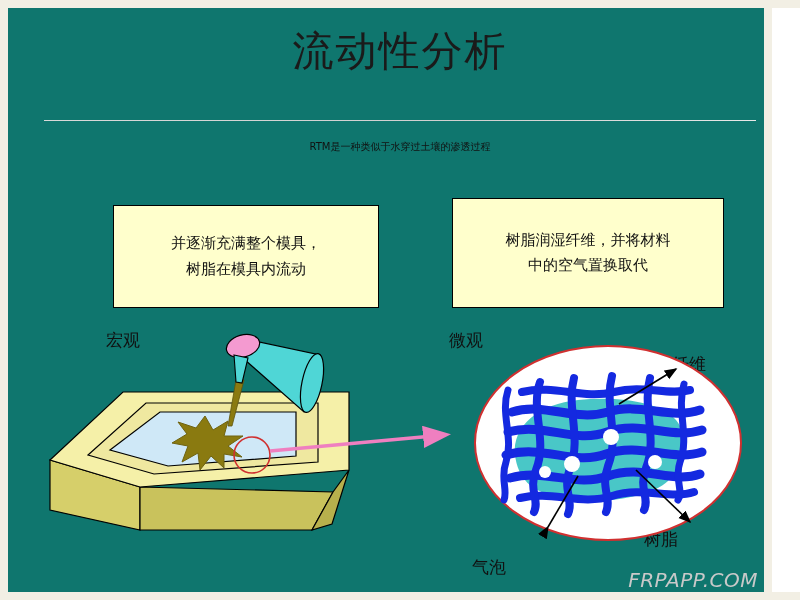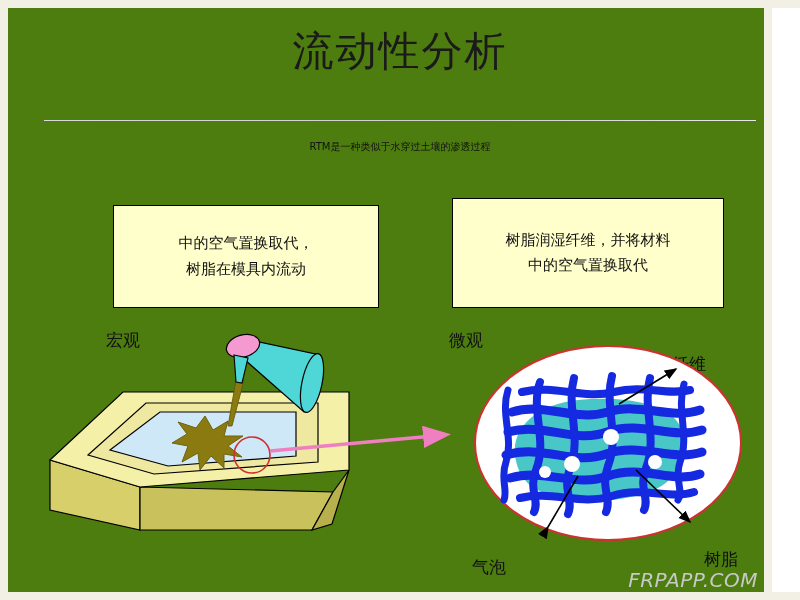--- a/index.html
+++ b/index.html
@@ -5,21 +5,21 @@
   html,body{margin:0;padding:0;}
   body{
     width:800px;height:600px;
     background:#ffffff;
     font-family:"DejaVu Sans","Liberation Sans",sans-serif;
     position:relative;
     overflow:hidden;
   }
   .slide{
     position:absolute;left:0;top:0;width:772px;height:600px;
-    background:#4d7c0f;
+    background:#0f766e;
   }
   .edge-left{position:absolute;left:0;top:0;width:8px;height:600px;background:#f2efe4;}
   .edge-right{position:absolute;right:0;top:0;width:8px;height:600px;background:#f2efe4;}
   .edge-top{position:absolute;left:0;top:0;width:800px;height:8px;background:#f2efe4;}
   .edge-bottom{position:absolute;left:0;bottom:0;width:800px;height:8px;background:#f2efe4;}
 
   .title{
     position:absolute;left:0;top:24px;width:800px;
     text-align:center;
     font-size:41px;
@@ -51,21 +51,21 @@
   #callout-left{left:113px;top:205px;width:266px;height:103px;}
   #callout-right{left:452px;top:198px;width:272px;height:110px;}
 
   .small-label{
     position:absolute;font-size:17px;color:#111;
   }
   #label-macro{left:106px;top:329px;}
   #label-micro{left:449px;top:329px;}
   #label-fiber{left:672px;top:345px;margin-top:8px;}
   #label-bubble{left:472px;top:556px;}
-  #label-resin{left:704px;top:528px;margin-top:20px;}
+  #label-resin{left:644px;top:528px;}
 
   .watermark{
     position:absolute;right:14px;bottom:8px;
     font-size:20px;color:#c9c9c9;
     font-family:"DejaVu Sans","Liberation Sans",sans-serif;
     letter-spacing:0.5px;
     font-style:italic;
   }
   svg{position:absolute;left:0;top:0;}
 </style>
@@ -78,21 +78,21 @@
   <div class="edge-right"></div>
   <div class="edge-top"></div>
   <div class="edge-bottom"></div>
 
   <div class="title">流动性分析</div>
   <div class="title-rule"></div>
   <div class="subtitle">RTM是一种类似于水穿过土壤的渗透过程</div>
 
   <div class="callout" id="callout-left">
     <div>
-      <div>中的空气置换取代，</div>
+      <div>并逐渐充满整个模具，</div>
       <div>树脂在模具内流动</div>
     </div>
   </div>
 
   <div class="callout" id="callout-right">
     <div>
       <div>树脂润湿纤维，并将材料</div>
       <div>中的空气置换取代</div>
     </div>
   </div>

